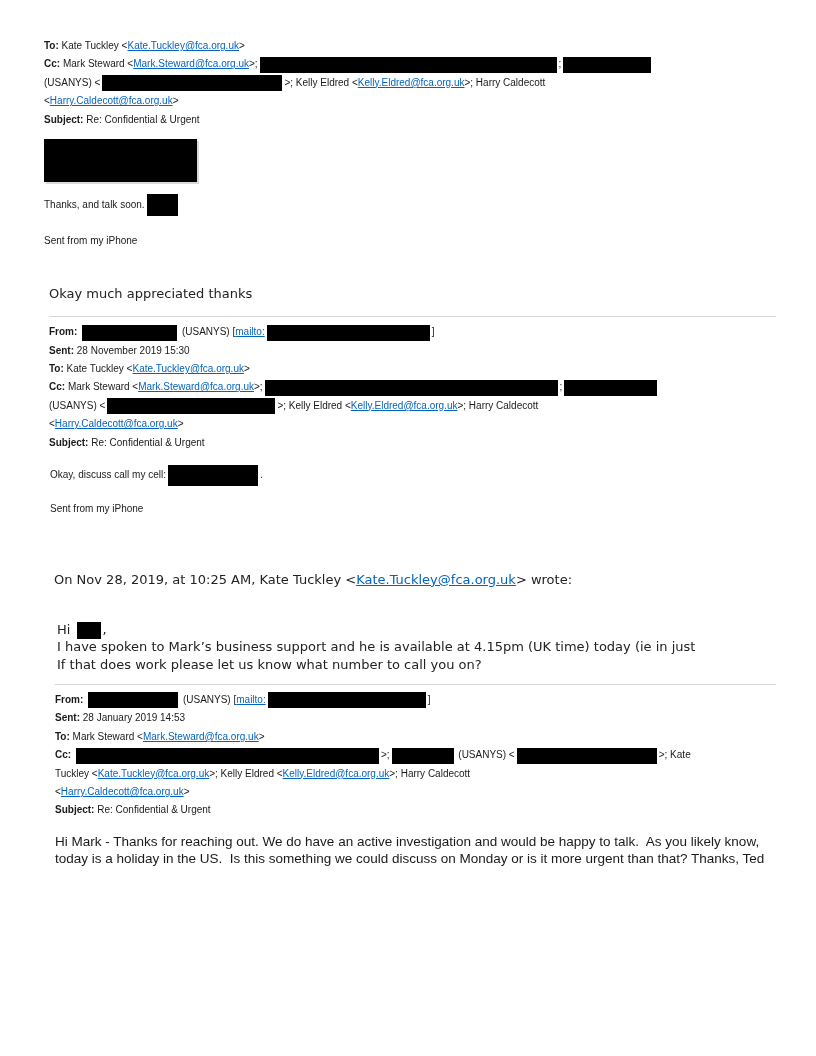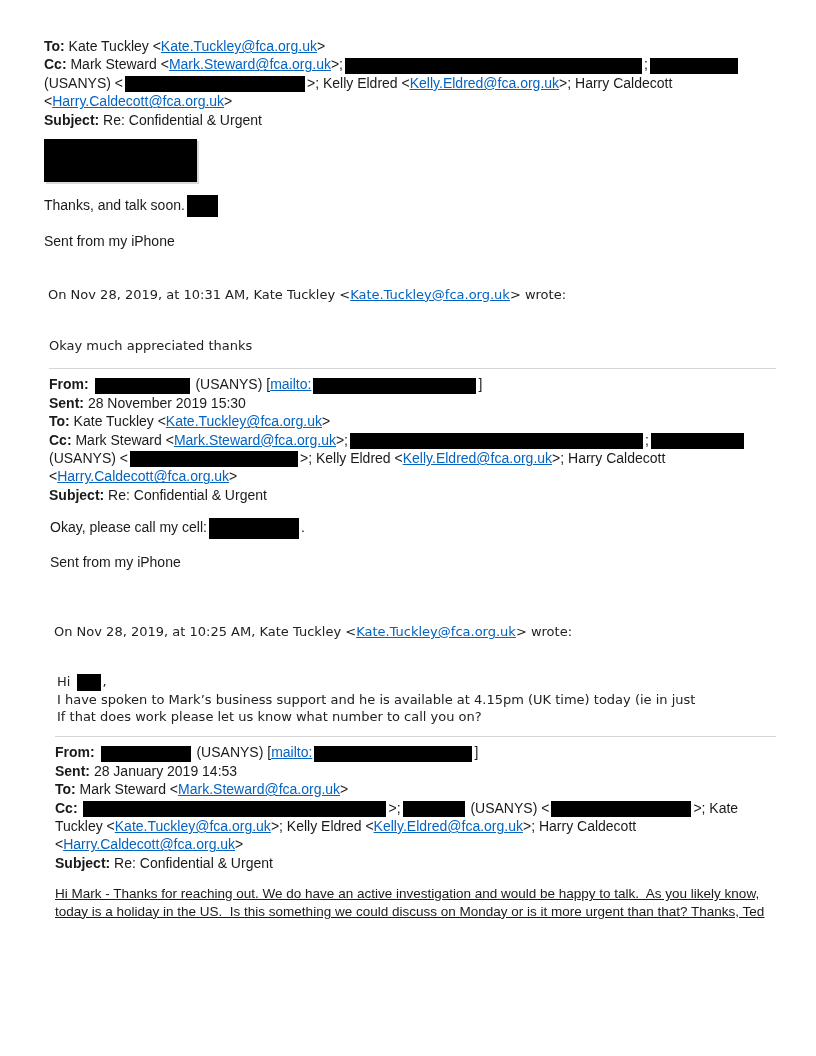--- a/index.html
+++ b/index.html
@@ -5,21 +5,21 @@
   html,body{margin:0;padding:0;background:#fff;}
   .page{
     position:relative;
     width:816px;
     height:1056px;
     background:#ffffff;
     overflow:hidden;
     font-family:"Liberation Sans",sans-serif;
     color:#1a1a1a;
   }
-  .block{font-size:14px;line-height:18.4px;}
+  .block{font-size:10px;line-height:18.4px;}
   .line{white-space:pre;}
   .bold{font-weight:700;}
   .lnk{color:#0563C1;text-decoration:underline;cursor:pointer;}
   .redact{display:inline-block;background:#000;vertical-align:middle;}
   .divider{border-top:1px solid #d6d6d6;margin-bottom:6px;}
   .redact-block{background:#000;box-shadow:2px 2px 0 rgba(0,0,0,0.15);}
 
   
   [data-name="email1-header"]      {margin:37px 0 0 44px;}
   [data-name="email1-intro"]       {margin:16px 0 0 44px;}
@@ -27,21 +27,21 @@
   [data-name="email1-thanks"]      {margin:14px 0 0 44px;}
   [data-name="email1-sent-from"]   {margin:18px 0 0 44px;}
   [data-name="quote1-attribution"] {margin:35px 0 0 48px;}
   [data-name="quote1-body"]        {margin:34px 0 0 49px;}
   [data-name="email2-header"]      {margin:14px 0 0 49px;width:727px;}
   [data-name="email2-body"]        {margin:14px 0 0 50px;}
   [data-name="email2-sent-from"]   {margin:16px 0 0 50px;}
   [data-name="quote2-attribution"] {margin:52px 0 4px 54px;}
   [data-name="quote2-body"]        {margin:33px 0 0 57px;}
   [data-name="email3-header"]      {margin:11px 0 0 55px;width:721px;}
-  [data-name="email3-body"]        {margin:13px 0 0 55px;text-decoration:underline;}
+  [data-name="email3-body"]        {margin:13px 0 0 55px;}
 
   
   [data-name="quote1-attribution"],
   [data-name="quote2-attribution"],
   [data-name="quote1-body"],
   [data-name="quote2-body"]{
     font-family:"DejaVu Sans",sans-serif;
     font-size:13px;
     line-height:17.3px;
     color:#222;
@@ -59,38 +59,35 @@
       <div class="line" data-name="text-line"><span data-name="text-run">&lt;</span><a class="lnk" data-name="email-link">Harry.Caldecott@fca.org.uk</a><span data-name="text-run">&gt;</span></div>
       <div class="line" data-name="text-line"><span class="bold" data-name="field-label">Subject:</span><span data-name="text-run"> Re: Confidential &amp; Urgent</span></div>
     </div>
     <div class="block redact-block" data-name="dialin-redaction"></div>
     <div class="block" data-name="email1-thanks">
       <div class="line" data-name="text-line"><span data-name="text-run">Thanks, and talk soon.</span><span class="redact" data-name="redaction-bar" style="width: 31px; height: 22px; margin: -4px 2px;"></span></div>
     </div>
     <div class="block" data-name="email1-sent-from">
       <div class="line" data-name="text-line"><span data-name="text-run">Sent from my iPhone</span></div>
     </div>
-    <div class="block" data-name="quote1-attribution">
-      <div class="line" data-name="text-line"><span data-name="text-run">On Nov 28, 2019, at 10:31 AM, Kate Tuckley &lt;</span><a class="lnk" data-name="email-link">Kate.Tuckley@fca.org.uk</a><span data-name="text-run">&gt; wrote:</span></div>
-    </div>
     <div class="block" data-name="quote1-body">
       <div class="line" data-name="text-line"><span data-name="text-run">Okay much appreciated thanks</span></div>
     </div>
     <div class="block" data-name="email2-header">
       <div class="divider" data-name="quote-divider"></div>
       <div class="line" data-name="text-line"><span class="bold" data-name="field-label">From:</span><span data-name="text-run"> </span><span class="redact" data-name="redaction-bar" style="width: 95px; height: 16px; margin: -1px 2px;"></span><span data-name="text-run"> (USANYS) [</span><a class="lnk" data-name="email-link">mailto:</a><span class="redact" data-name="redaction-bar" style="width: 163px; height: 16px; margin: -1px 2px;"></span><span data-name="text-run">]</span></div>
       <div class="line" data-name="text-line"><span class="bold" data-name="field-label">Sent:</span><span data-name="text-run"> 28 November 2019 15:30</span></div>
       <div class="line" data-name="text-line"><span class="bold" data-name="field-label">To:</span><span data-name="text-run"> Kate Tuckley &lt;</span><a class="lnk" data-name="email-link">Kate.Tuckley@fca.org.uk</a><span data-name="text-run">&gt;</span></div>
       <div class="line" data-name="text-line"><span class="bold" data-name="field-label">Cc:</span><span data-name="text-run"> Mark Steward &lt;</span><a class="lnk" data-name="email-link">Mark.Steward@fca.org.uk</a><span data-name="text-run">&gt;;</span><span class="redact" data-name="redaction-bar" style="width: 293px; height: 16px; margin: -1px 2px;"></span><span data-name="text-run">;</span><span class="redact" data-name="redaction-bar" style="width: 93px; height: 16px; margin: -1px 2px;"></span></div>
       <div class="line" data-name="text-line"><span data-name="text-run">(USANYS) &lt;</span><span class="redact" data-name="redaction-bar" style="width: 168px; height: 16px; margin: -1px 2px;"></span><span data-name="text-run">&gt;; Kelly Eldred &lt;</span><a class="lnk" data-name="email-link">Kelly.Eldred@fca.org.uk</a><span data-name="text-run">&gt;; Harry Caldecott</span></div>
       <div class="line" data-name="text-line"><span data-name="text-run">&lt;</span><a class="lnk" data-name="email-link">Harry.Caldecott@fca.org.uk</a><span data-name="text-run">&gt;</span></div>
       <div class="line" data-name="text-line"><span class="bold" data-name="field-label">Subject:</span><span data-name="text-run"> Re: Confidential &amp; Urgent</span></div>
     </div>
     <div class="block" data-name="email2-body">
-      <div class="line" data-name="text-line"><span data-name="text-run">Okay, please call my cell:</span><span class="redact" data-name="redaction-bar" style="width: 90px; height: 21px; margin: -3.5px 2px;"></span><span data-name="text-run">.</span></div>
+      <div class="line" data-name="text-line"><span data-name="text-run">Okay, discuss call my cell:</span><span class="redact" data-name="redaction-bar" style="width: 90px; height: 21px; margin: -3.5px 2px;"></span><span data-name="text-run">.</span></div>
     </div>
     <div class="block" data-name="email2-sent-from">
       <div class="line" data-name="text-line"><span data-name="text-run">Sent from my iPhone</span></div>
     </div>
     <div class="block" data-name="quote2-attribution">
       <div class="line" data-name="text-line"><span data-name="text-run">On Nov 28, 2019, at 10:25 AM, Kate Tuckley &lt;</span><a class="lnk" data-name="email-link">Kate.Tuckley@fca.org.uk</a><span data-name="text-run">&gt; wrote:</span></div>
     </div>
     <div class="block" data-name="quote2-body">
       <div class="line" data-name="text-line"><span data-name="text-run">Hi </span><span class="redact" data-name="redaction-bar" style="width: 24px; height: 17px; margin: -1.5px 2px;"></span><span data-name="text-run">,</span></div>
       <div class="line" data-name="text-line"><span data-name="text-run">I have spoken to Mark’s business support and he is available at 4.15pm (UK time) today (ie in just</span></div>

